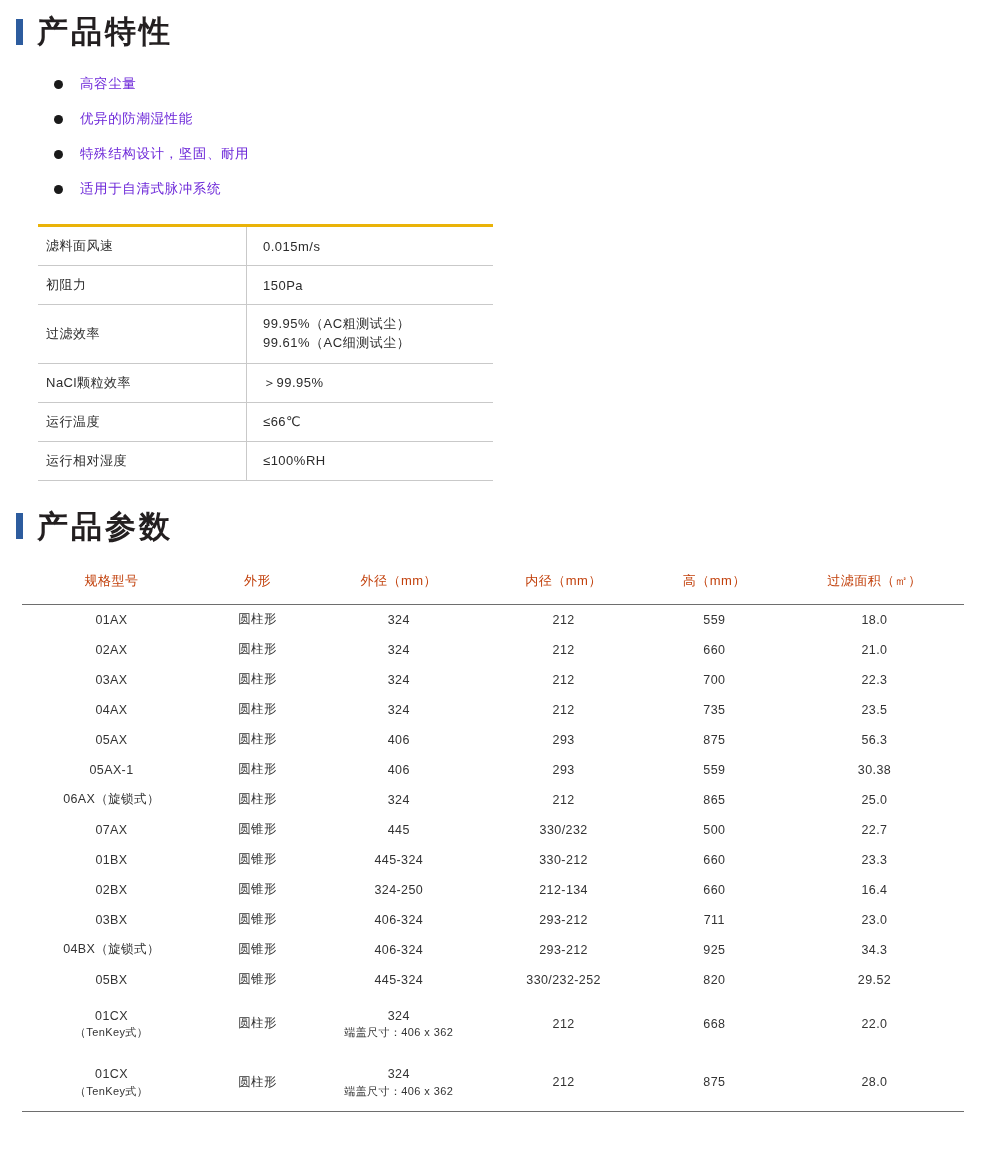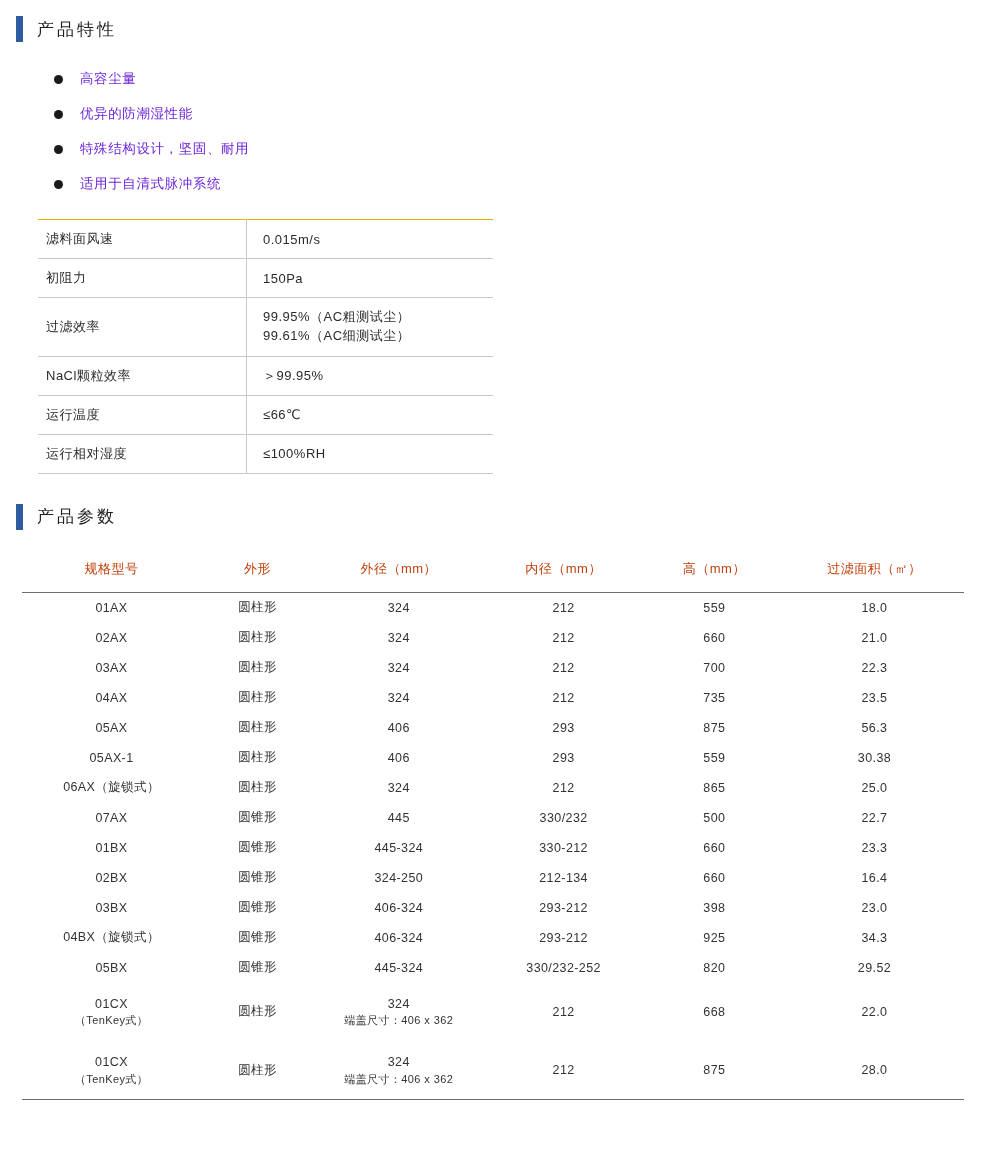--- a/index.html
+++ b/index.html
@@ -30,24 +30,24 @@
     gap: 14px;
   }
   .head-bar {
     width: 7px;
     height: 26px;
     background: #2d5c9e;
     display: block;
     flex: 0 0 auto;
   }
   .head-title {
-    font-size: 17px;
+    font-size: 31px;
     letter-spacing: 3px;
     color: #231f20;
-    font-weight: normal;
+    font-weight: bold;
     line-height: 1;
   }
 
   
   .features {
     margin: 28px 0 0 38px;
     padding: 0;
     list-style: none;
   }
   .features li {
@@ -75,21 +75,21 @@
   table.tech {
     border-collapse: collapse;
     width: 100%;
     font-size: 13px;
     color: #2b2b2b;
   }
   table.tech tr {
     border-bottom: 1px solid #c9c9c9;
   }
   table.tech tr:first-child {
-    border-top: 1px solid #eab308;
+    border-top: 3px solid #eab308;
   }
   table.tech td {
     padding: 10px 0 10px 0;
     vertical-align: middle;
     letter-spacing: 0.5px;
   }
   table.tech td.k {
     width: 200px;
     padding-left: 8px;
   }
@@ -307,21 +307,21 @@
           <td>324-250</td>
           <td>212-134</td>
           <td>660</td>
           <td>16.4</td>
         </tr>
         <tr>
           <td>03BX</td>
           <td>圆锥形</td>
           <td>406-324</td>
           <td>293-212</td>
-          <td>398</td>
+          <td>711</td>
           <td>23.0</td>
         </tr>
         <tr>
           <td>04BX（旋锁式）</td>
           <td>圆锥形</td>
           <td>406-324</td>
           <td>293-212</td>
           <td>925</td>
           <td>34.3</td>
         </tr>

